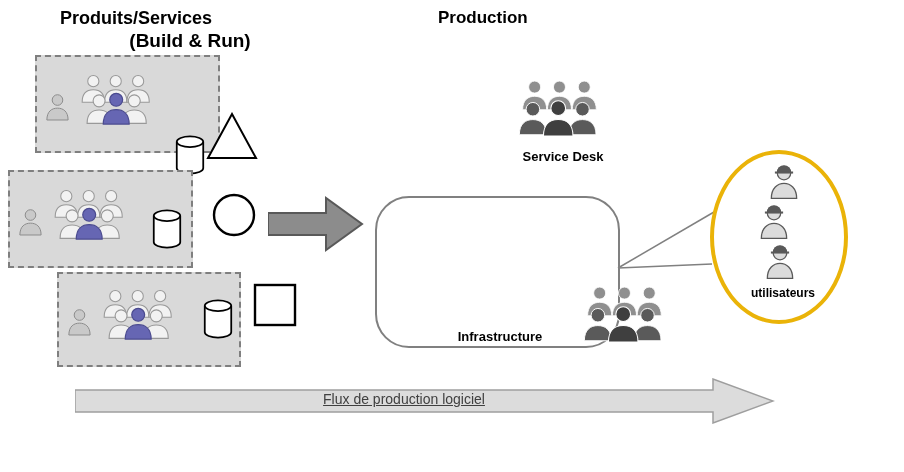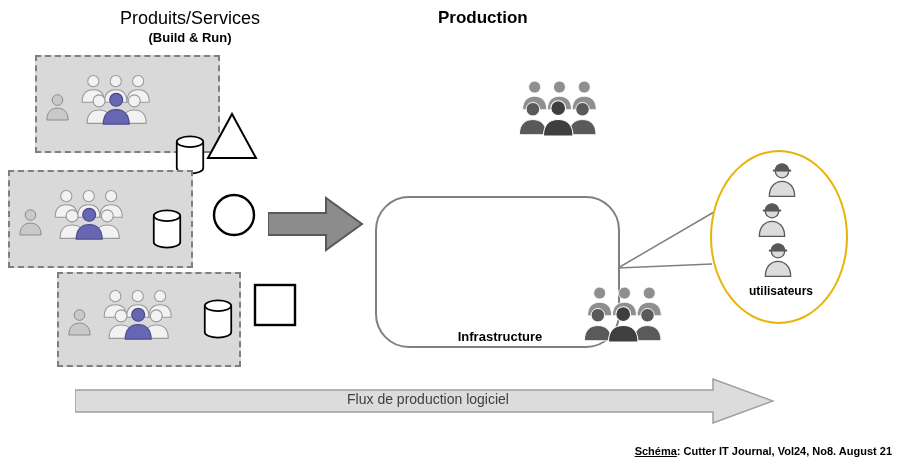--- a/index.html
+++ b/index.html
@@ -5,34 +5,34 @@
   * { margin: 0; padding: 0; box-sizing: border-box; }
   body { font-family: "Liberation Sans", sans-serif; background: #fff; }
   #canvas {
     position: relative;
     width: 904px;
     height: 472px;
     background: #fff;
     overflow: hidden;
   }
   .abs { position: absolute; }
-  .title { font-weight: normal; font-size: 18px; color: #000; text-align: center; }
-  .subtitle { font-weight: bold; font-size: 13px; color: #000; text-align: center; }
+  .title { font-weight: bold; font-size: 18px; color: #000; }
+  .subtitle { font-weight: bold; font-size: 19px; color: #000; text-align: center; }
   .prod-title { font-weight: bold; font-size: 17px; color: #000; text-align: right; }
   .product-box {
     background: #d9d9d9;
     border: 2px dashed #7f7f7f;
   }
   .rounded-rect {
     border: 2px solid #808080;
     border-radius: 34px;
     background: transparent;
   }
   .ellipse {
-    border: 2px solid #eab308;
+    border: 4px solid #eab308;
     border-radius: 50%;
     background: #fff;
   }
   .lbl-bold13 { font-weight: bold; font-size: 13px; color: #000; text-align: center; }
   .lbl-bold12 { font-weight: bold; font-size: 12px; color: #000; text-align: center; }
   .flux-label { font-size: 14px; color: #404040; text-align: center; }
   .credit { font-size: 11px; font-weight: bold; color: #000; white-space: nowrap; }
   .credit .src { text-decoration: underline; }
   svg { display: block; }
 </style>
@@ -138,20 +138,21 @@
   <svg class="abs" style="left:513px; top:80px;" width="100" height="62" viewBox="0 0 112 70">
     <g stroke="#fff" stroke-width="1.2">
       <use href="#person" transform="translate(8,0) scale(0.8)" fill="#8f8f8f"></use>
       <use href="#person" transform="translate(36,0) scale(0.8)" fill="#8f8f8f"></use>
       <use href="#person" transform="translate(64,0) scale(0.8)" fill="#8f8f8f"></use>
       <use href="#person" transform="translate(4,24) scale(0.9)" fill="#5a5a5a"></use>
       <use href="#person" transform="translate(60,24) scale(0.9)" fill="#5a5a5a"></use>
       <use href="#person" transform="translate(31,22) scale(0.98)" fill="#3f3f3f"></use>
     </g>
   </svg>
+  <div class="abs lbl-bold13" style="left:500px; top:149px; width:126px;">Service Desk</div>
 
   <div class="abs lbl-bold13" style="left:445px; top:329px; width:110px;">Infrastructure</div>
   <svg class="abs" style="left:578px; top:286px;" width="100" height="62" viewBox="0 0 112 70">
     <g stroke="#fff" stroke-width="1.2">
       <use href="#person" transform="translate(8,0) scale(0.8)" fill="#8f8f8f"></use>
       <use href="#person" transform="translate(36,0) scale(0.8)" fill="#8f8f8f"></use>
       <use href="#person" transform="translate(64,0) scale(0.8)" fill="#8f8f8f"></use>
       <use href="#person" transform="translate(4,24) scale(0.9)" fill="#5a5a5a"></use>
       <use href="#person" transform="translate(60,24) scale(0.9)" fill="#5a5a5a"></use>
       <use href="#person" transform="translate(31,22) scale(0.98)" fill="#3f3f3f"></use>
@@ -173,19 +174,16 @@
       <g fill="#dcdcdc" stroke="#595959" stroke-width="1.6">
         <use href="#capperson"></use>
       </g>
     </svg>
     <div class="abs lbl-bold12" style="left:0; top:132px; width:138px;">utilisateurs</div>
   </div>
 
   <svg class="abs" style="left:75px; top:378px;" width="700" height="46" viewBox="0 0 700 46">
     <polygon points="0,12 638,12 638,1 698,23 638,45 638,34 0,34" fill="#dcdcdc" stroke="#9e9e9e" stroke-width="1.5"></polygon>
   </svg>
-  <div class="abs flux-label" style="left:145px; top:391px; width:566px;">Flux de production logiciel</div>
+  <div class="abs flux-label" style="left:121px; top:391px; width:566px;text-decoration:underline;">Flux de production logiciel</div>
 
-  <div class="abs credit" style="right:12px; top:445px;">
-    <span class="src">Schéma</span><span>: Cutter IT Journal, Vol24, No8. August 21</span>
-  </div>
 
 </div>
 
 </body></html>

